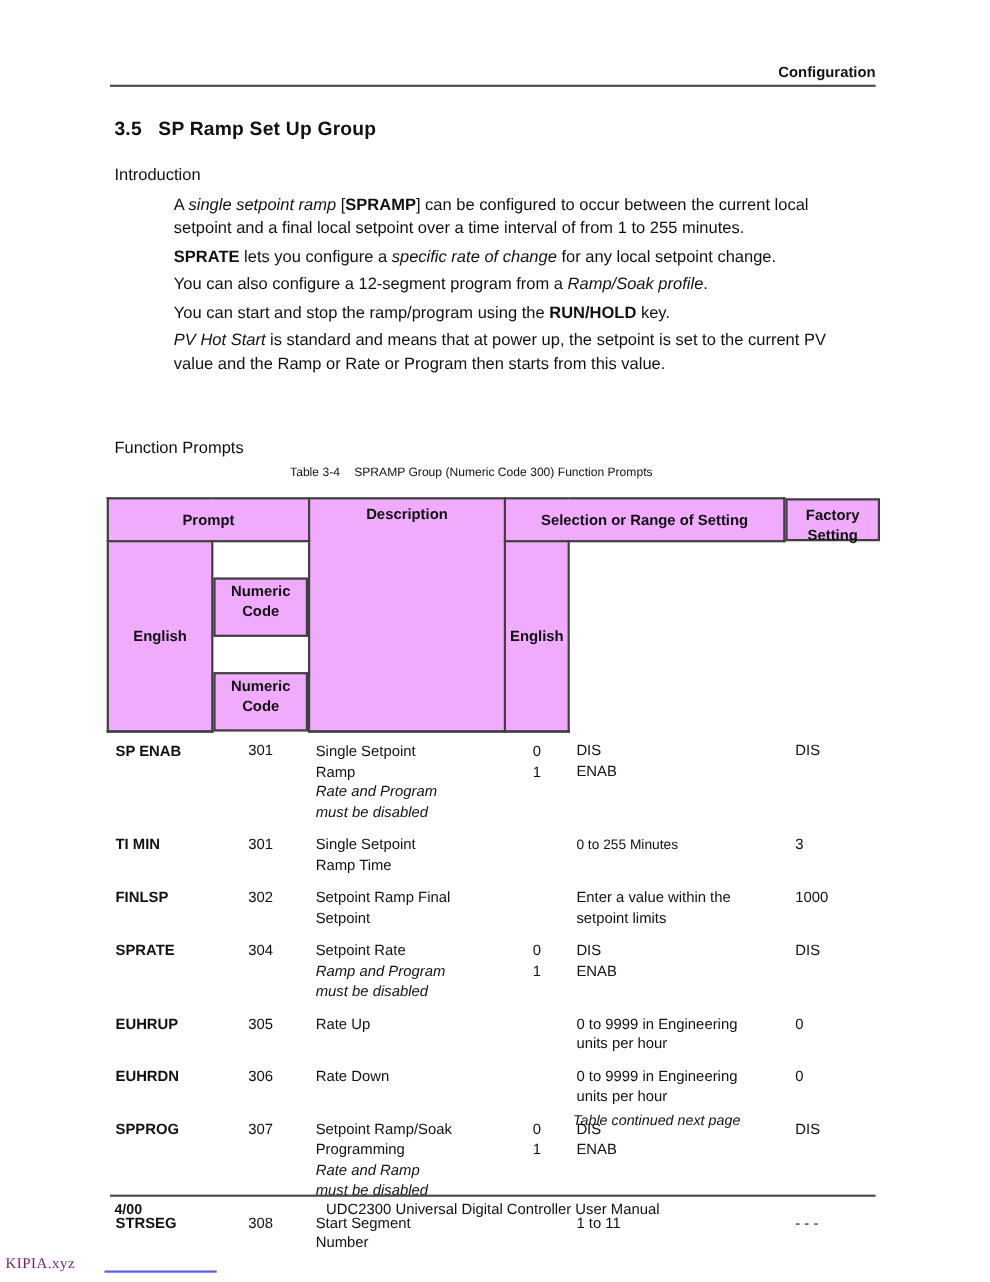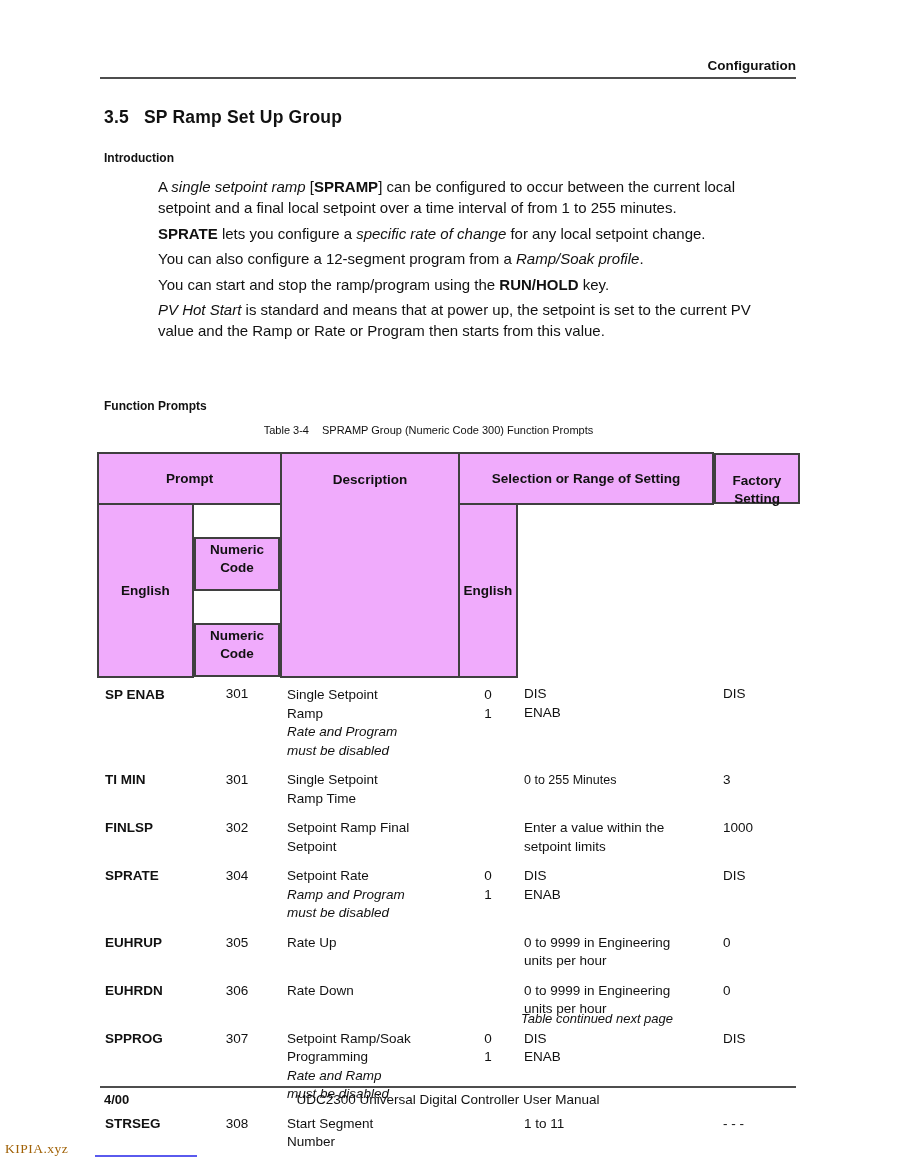--- a/index.html
+++ b/index.html
@@ -7,41 +7,41 @@
     position:relative;width:900px;height:1165px;background:#ffffff;
     font-family:"Liberation Sans",sans-serif;color:#111;overflow:hidden;
   }
   
   .running-head{position:absolute;top:58px;left:100px;width:696px;text-align:right;
     font-size:13.5px;font-weight:bold;}
   .top-rule{position:absolute;top:77px;left:100px;width:696px;height:2px;background:#4d4d4d;}
   
   .doc-title{position:absolute;top:107px;left:104px;font-size:17.5px;font-weight:bold;letter-spacing:.2px;}
   .doc-title .num{margin-right:15px;}
-  .sub-head{position:absolute;left:104px;font-size:12px;font-weight:bold;}
+  .sub-head{position:absolute;left:104px;font-size:15px;font-weight:normal;}
   .h-intro{top:151px;}
   .h-func{top:399px;}
   
   .body-text{position:absolute;top:176px;left:158px;width:600px;font-size:15px;line-height:21.4px;}
   .body-text p{margin:0 0 4px 0;}
   .i{font-style:italic;}
   .b{font-weight:bold;}
   
   .tbl-caption{position:absolute;top:424px;left:97px;width:663px;text-align:center;
     font-size:11px;font-weight:normal;}
   .tbl-caption .lbl{margin-right:13px;}
   
   table.fp{position:absolute;top:452px;left:97px;width:703px;border-collapse:collapse;
     font-size:13.5px;table-layout:fixed;}
   table.fp thead th{
     background:#f0abfc;border:2px solid #3f3f3f;font-weight:bold;
     text-align:center;vertical-align:middle;padding:2px 2px;line-height:18px;}
   table.fp thead tr.r1 th{height:28px;}
   table.fp thead tr.r2 th{height:46px;margin-top:32px;}
-  table.fp thead th.vtop{vertical-align:top;padding-top:17px;}
+  table.fp thead th.vtop{vertical-align:top;padding-top:5px;}
   table.fp tbody td{border:none;vertical-align:top;padding:0 0 11px 0;line-height:18.5px;}
   table.fp tbody tr.first td{padding-top:8px;}
   td.c1{font-weight:bold;padding-left:7px !important;}
   td.c2{text-align:center;}
   td.c3{padding-left:6px !important;}
   td.c4{text-align:center;}
   td.c5{padding-left:7px !important;}
   td.c6{padding-left:10px !important;}
   .ml{display:block;white-space:pre-line;}
   .note{font-style:italic;}
@@ -49,21 +49,21 @@
   .continued{position:absolute;top:1011px;left:521px;font-size:13px;font-style:italic;}
   
   .footer-rule{position:absolute;top:1086px;left:100px;width:696px;height:2px;background:#4d4d4d;}
   .footer-left{position:absolute;top:1092px;left:104px;font-size:13px;font-weight:bold;}
   .footer-center{position:absolute;top:1092px;left:100px;width:696px;text-align:center;
     font-size:13.5px;font-weight:normal;}
   .footer-right{position:absolute;top:1092px;left:100px;width:692px;text-align:right;
     font-size:13px;font-weight:bold;}
   
   .watermark{position:absolute;top:1141px;left:5px;font-family:"Liberation Serif",serif;
-    font-size:13.5px;color:#a16207;letter-spacing:.5px;}
+    font-size:13.5px;color:#701a75;letter-spacing:.5px;}
   .link-line{position:absolute;top:1155px;left:95px;width:102px;height:2px;background:#5a5aee;}
 </style>
 </head>
 <body>
 
 <div class="page">
 
   <div class="running-head">Configuration</div>
   <div class="top-rule"></div>
 

